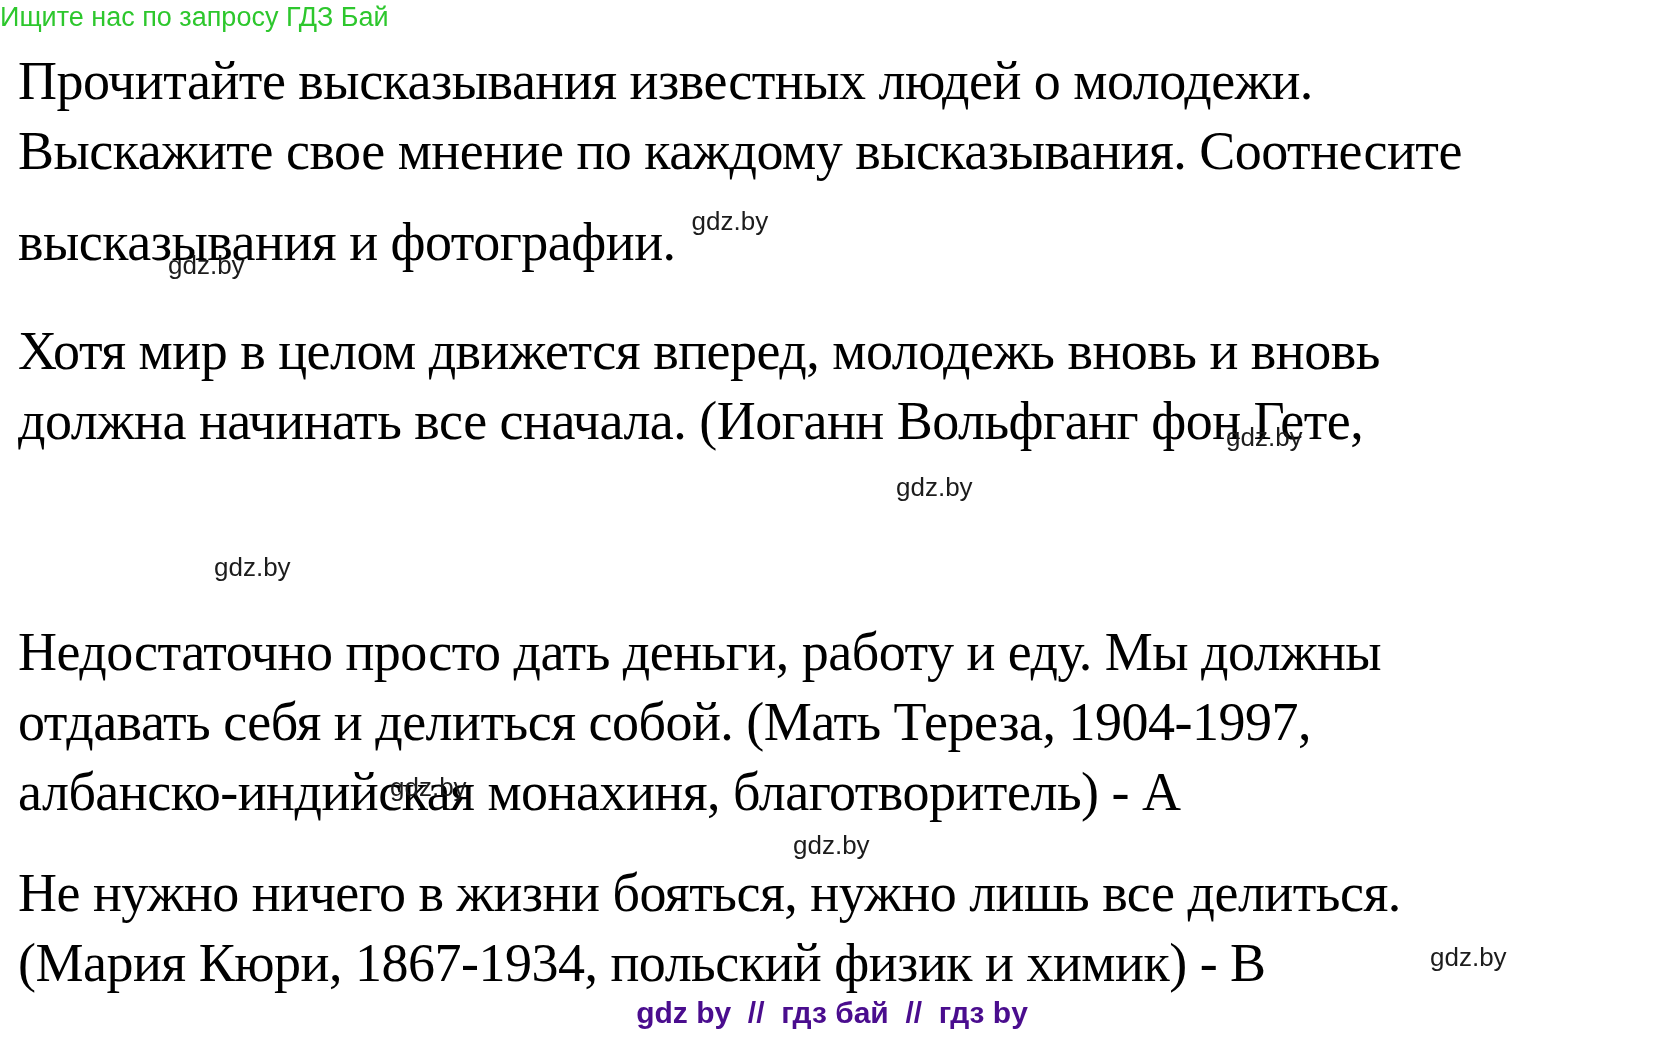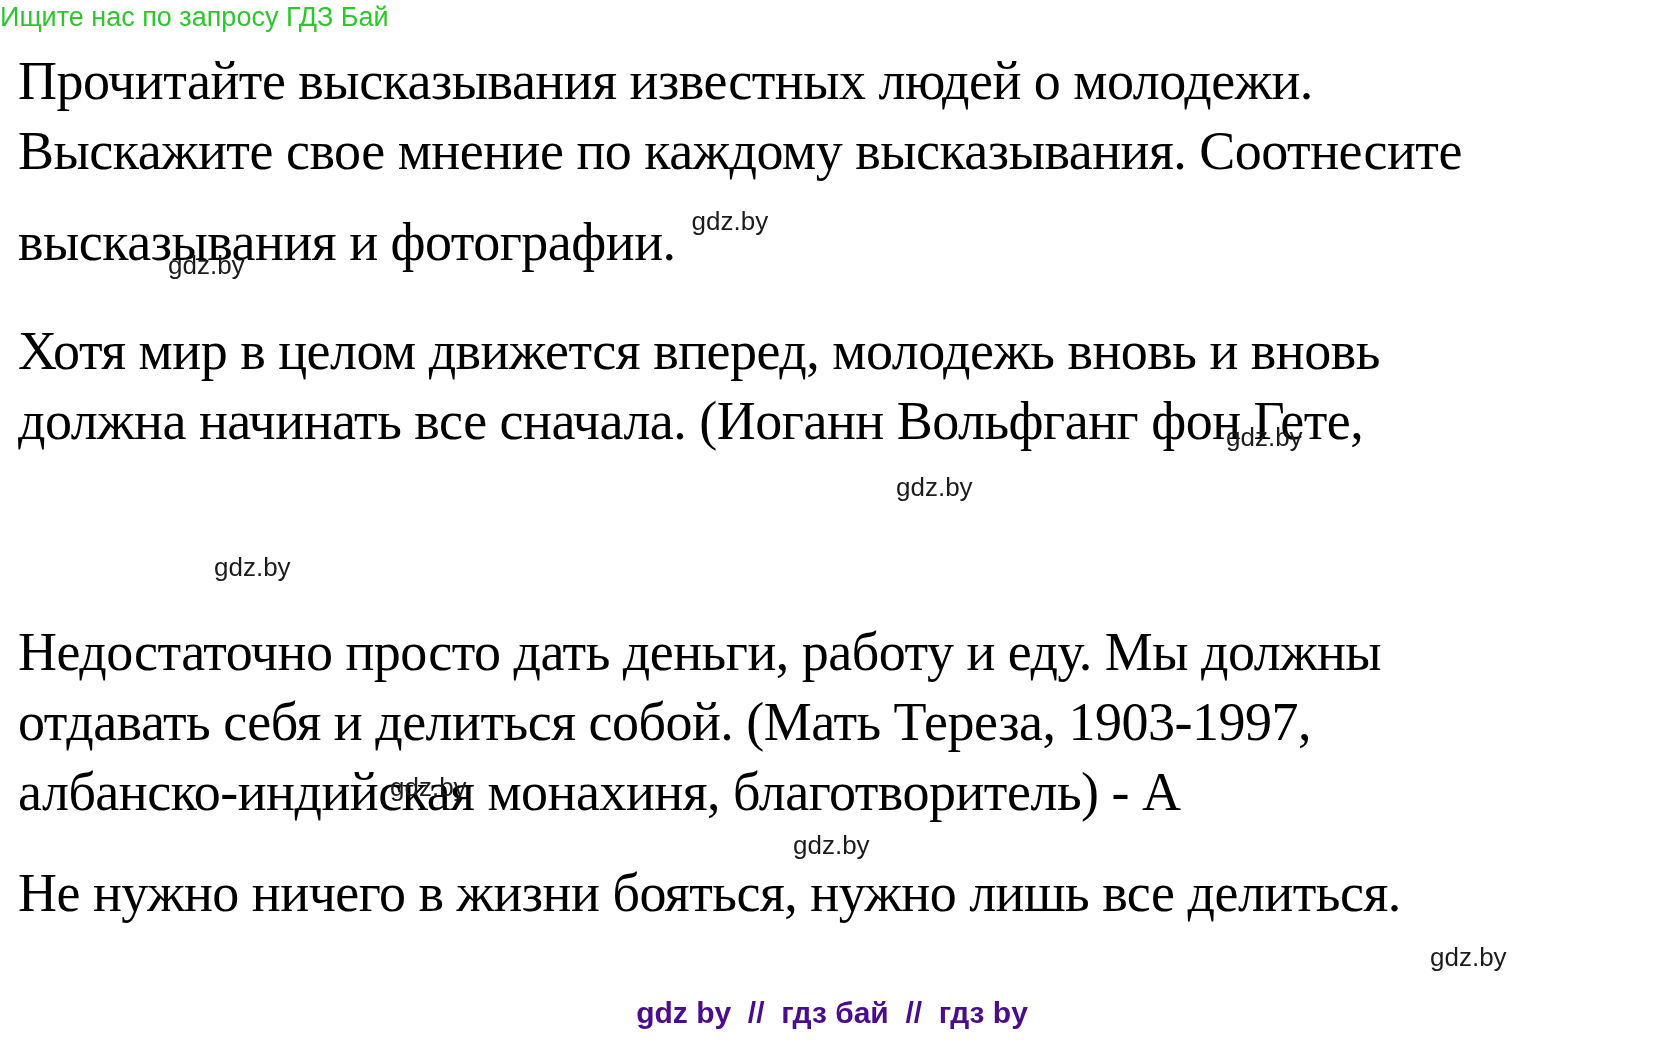--- a/index.html
+++ b/index.html
@@ -80,26 +80,27 @@
   <span class="line">Хотя мир в целом движется вперед, молодежь вновь и вновь</span>
   <span class="line">должна начинать все сначала. (Иоганн Вольфганг фон Гете,</span>
 </div>
 
 <span class="wm" id="wm-c">gdz.by</span>
 <span class="wm" id="wm-d">gdz.by</span>
 <span class="wm" id="wm-e">gdz.by</span>
 
 <div class="para" id="para-teresa">
   <span class="line">Недостаточно просто дать деньги, работу и еду. Мы должны</span>
-  <span class="line">отдавать себя и делиться собой. (Мать Тереза, 1903-1997,</span>
+  <span class="line">отдавать себя и делиться собой. (Мать Тереза, 1904-1997,</span>
   <span class="line">албанско-индийская монахиня, благотворитель) - А</span>
 </div>
 
 <span class="wm" id="wm-f">gdz.by</span>
 <span class="wm" id="wm-g">gdz.by</span>
 
 <div class="para" id="para-curie">
   <span class="line">Не нужно ничего в жизни бояться, нужно лишь все делиться.</span>
+  <span class="line">(Мария Кюри, 1867-1934, польский физик и химик) - В</span>
 </div>
 
 <span class="wm" id="wm-h">gdz.by</span>
 
 <div class="footer">gdz by  //  гдз бай  //  гдз by</div>
 
 </body></html>

